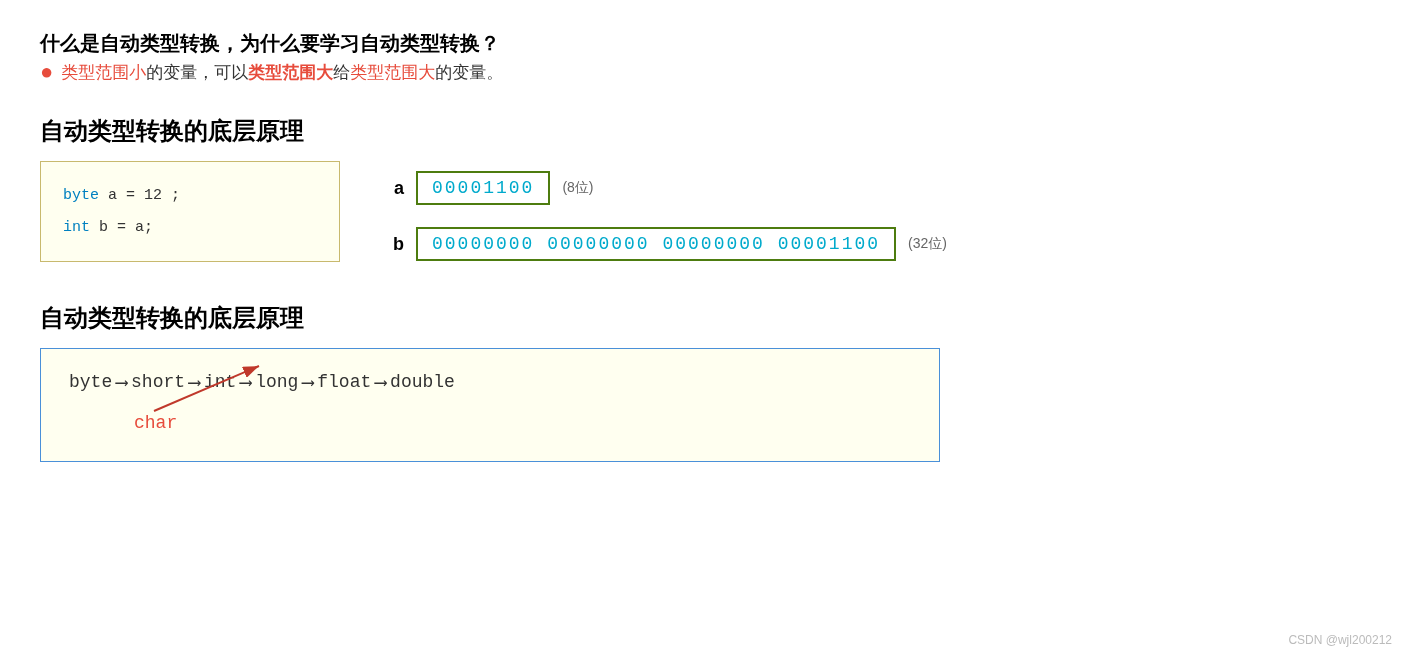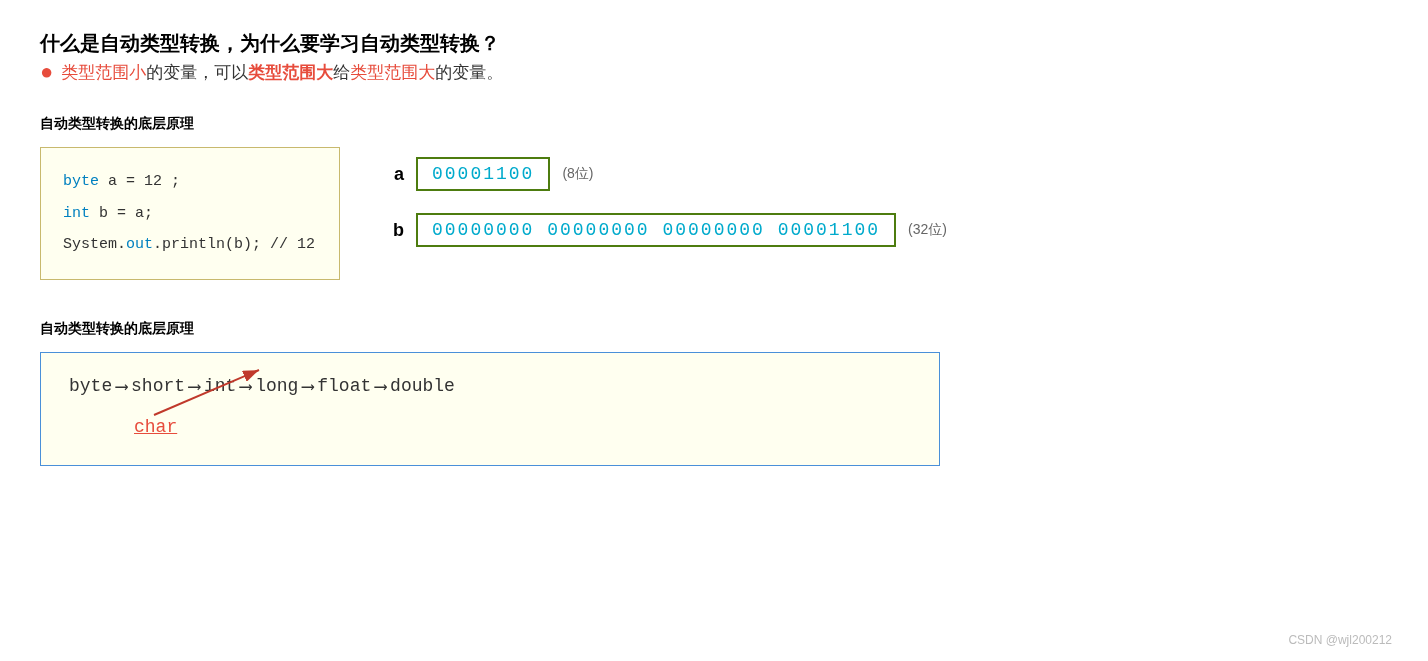--- a/index.html
+++ b/index.html
@@ -28,21 +28,21 @@
     }
     .bullet-dot {
       color: #e74c3c;
       font-size: 22px;
       margin-right: 8px;
     }
     .text-red { color: #e74c3c; }
     .text-red-bold { color: #e74c3c; font-weight: bold; }
 
     .section-title {
-      font-size: 14px;
+      font-size: 24px;
       font-weight: bold;
       color: #000;
       margin-bottom: 14px;
     }
 
     .content-row {
       display: flex;
       align-items: flex-start;
       gap: 44px;
       margin-bottom: 40px;
@@ -125,21 +125,20 @@
     .flow-type {
       font-family: 'Courier New', Courier, monospace;
       font-size: 18px;
       color: #333;
     }
     .char-label {
       color: #e74c3c;
       font-family: 'Courier New', Courier, monospace;
       font-size: 18px;
       margin-top: 5px;
-      text-decoration: underline;
     }
 
     .watermark {
       position: fixed;
       bottom: 14px;
       right: 36px;
       font-size: 12px;
       color: #bbb;
     }
   </style>
@@ -158,23 +157,20 @@
 <div>
   <div class="section-title">自动类型转换的底层原理</div>
   <div class="content-row">
 
     <div class="code-block">
       <div>
         <span class="code-keyword">byte</span><span> a = 12 ;</span>
       </div>
       <div>
         <span class="code-keyword">int</span><span> b = a;</span>
-      </div>
-      <div>
-        <span>System.</span><span class="code-method">out</span><span>.println(b); // 12</span>
       </div>
     </div>
 
     <div class="binary-area">
 
       <div class="binary-row">
         <span class="binary-label">a</span>
         <div class="binary-box">00001100</div>
         <span class="binary-bits-label">(8位)</span>
       </div>

